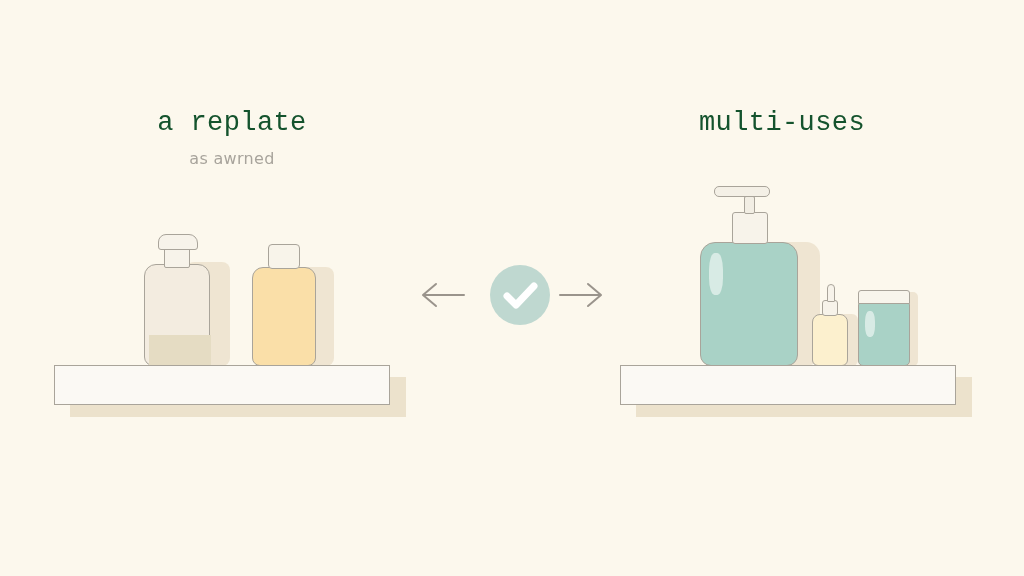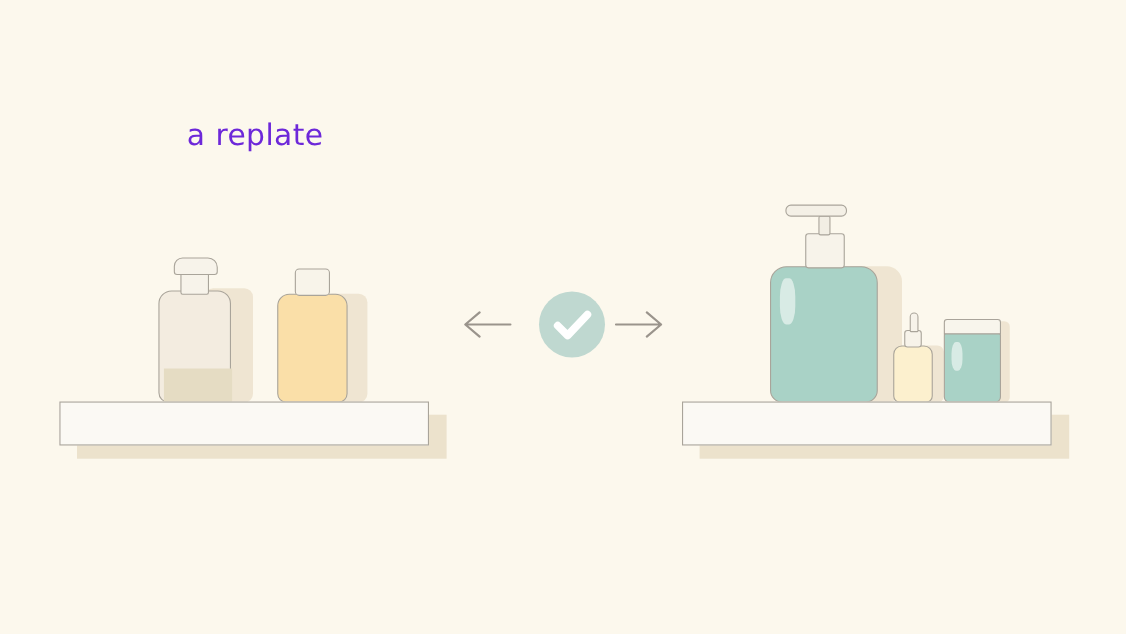--- a/index.html
+++ b/index.html
@@ -18,25 +18,26 @@
 
   
   .panel-heading {
     position: absolute;
     text-align: center;
     width: 340px;
   }
   .headline {
     font-size: 27px;
     font-weight: 400;
-    color: #6d28d9;
+    color: #14532d;
     letter-spacing: 0.4px;
     line-height: 1;
     margin: 0;
     white-space: nowrap;
+    font-family: Liberation Mono, monospace;
   }
   .subline {
     font-size: 16px;
     font-weight: 400;
     color: #a8a49c;
     letter-spacing: 0.3px;
     line-height: 1;
     margin: 14px 0 0 0;
     white-space: nowrap;
   }
@@ -217,23 +218,25 @@
     border-radius: 3px 3px 0 0;
   }
 </style>
 </head>
 <body>
 
 <div id="canvas">
 
   <div class="panel-heading" id="heading-left">
     <p class="headline">a replate</p>
+    <p class="subline">as awrned</p>
   </div>
 
   <div class="panel-heading" id="heading-right">
+    <p class="headline">multi-uses</p>
   </div>
 
   <div class="product" id="prod-cream-pump">
     <div class="prod-shadow shadow-cast"></div>
     <div class="body-outline bottle-body">
       <div class="liquid"></div>
     </div>
     <div class="body-outline neck"></div>
     <div class="body-outline pump-head"></div>
   </div>

